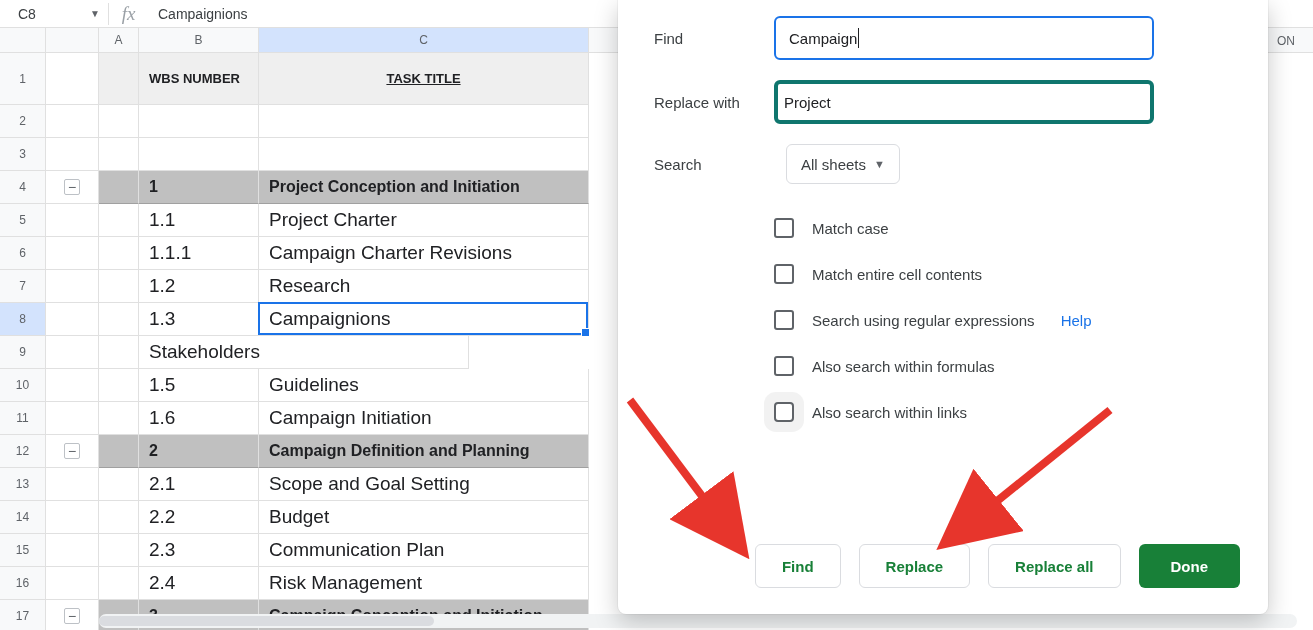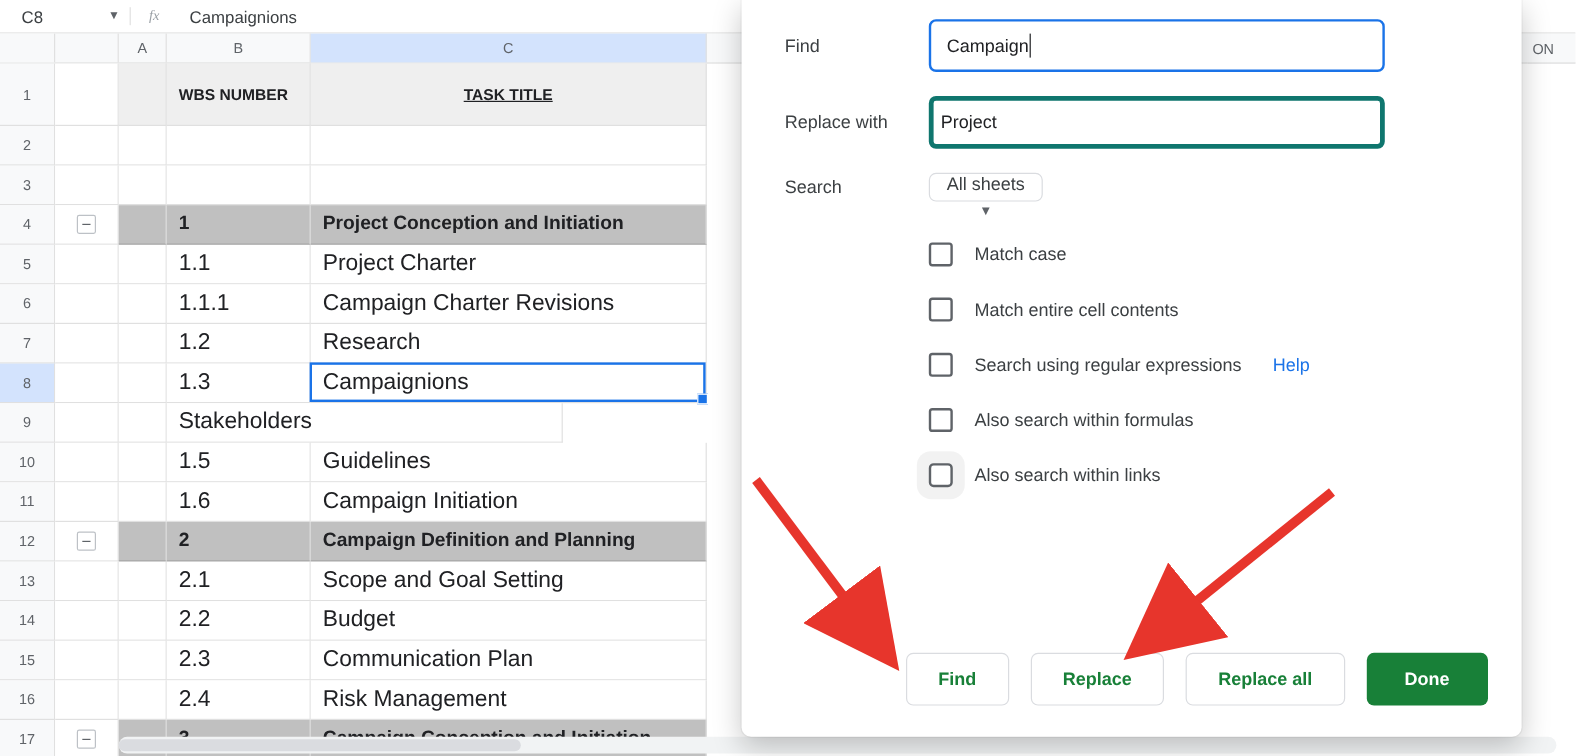--- a/index.html
+++ b/index.html
@@ -22,21 +22,21 @@
   }
   .name-box {
     width: 108px;
     padding: 0 8px 0 18px;
     color: #3c4043;
     display: flex; align-items: center; justify-content: space-between;
   }
   .name-box .caret { color: #5f6368; font-size: 10px; }
   .fx {
     width: 40px; text-align: center; color: #9aa0a6;
-    font-style: italic; font-family: serif; font-size: 12px;
+    font-style: italic; font-family: serif; font-size: 19px;
     border-left: 1px solid #e0e0e0;
   }
   .formula-val {
     padding-left: 10px; color: #3c4043;
   }
 
   
   .sheet {
     position: absolute;
     top: 28px; left: 0; right: 0; bottom: 0;
@@ -186,28 +186,27 @@
     content: "";
     display: inline-block;
     width: 1px; height: 20px;
     background: #202124;
     vertical-align: middle;
     margin-left: 1px;
   }
 
   .select {
     display: inline-flex; align-items: center;
-    height: 24px;
+    height: 40px;
     padding: 0 14px;
     border: 1px solid #dadce0;
     border-radius: 6px;
     color: #3c4043;
     cursor: pointer;
     gap: 8px;
-    flex-direction: column;
   }
   .select .tri {
     color: #5f6368;
     font-size: 11px;
   }
 
   .chk-list { margin-left: 120px; }
   .chk-row {
     display: flex; align-items: center;
     gap: 18px;
@@ -462,21 +461,21 @@
     </div>
   </div>
 
   <div class="dlg-row">
     <div class="dlg-label">Replace with</div>
     <div class="dlg-field">
       <input class="txt" value="Project" style="">
     </div>
   </div>
 
-  <div class="dlg-row" style="margin-bottom:34px;">
+  <div class="dlg-row" style="margin-bottom:34px;gap:12px;">
     <div class="dlg-label">Search</div>
     <div class="dlg-field">
       <div class="select">
         <span>All sheets</span>
         <span class="tri">▼</span>
       </div>
     </div>
   </div>
 
   <div class="chk-list">

